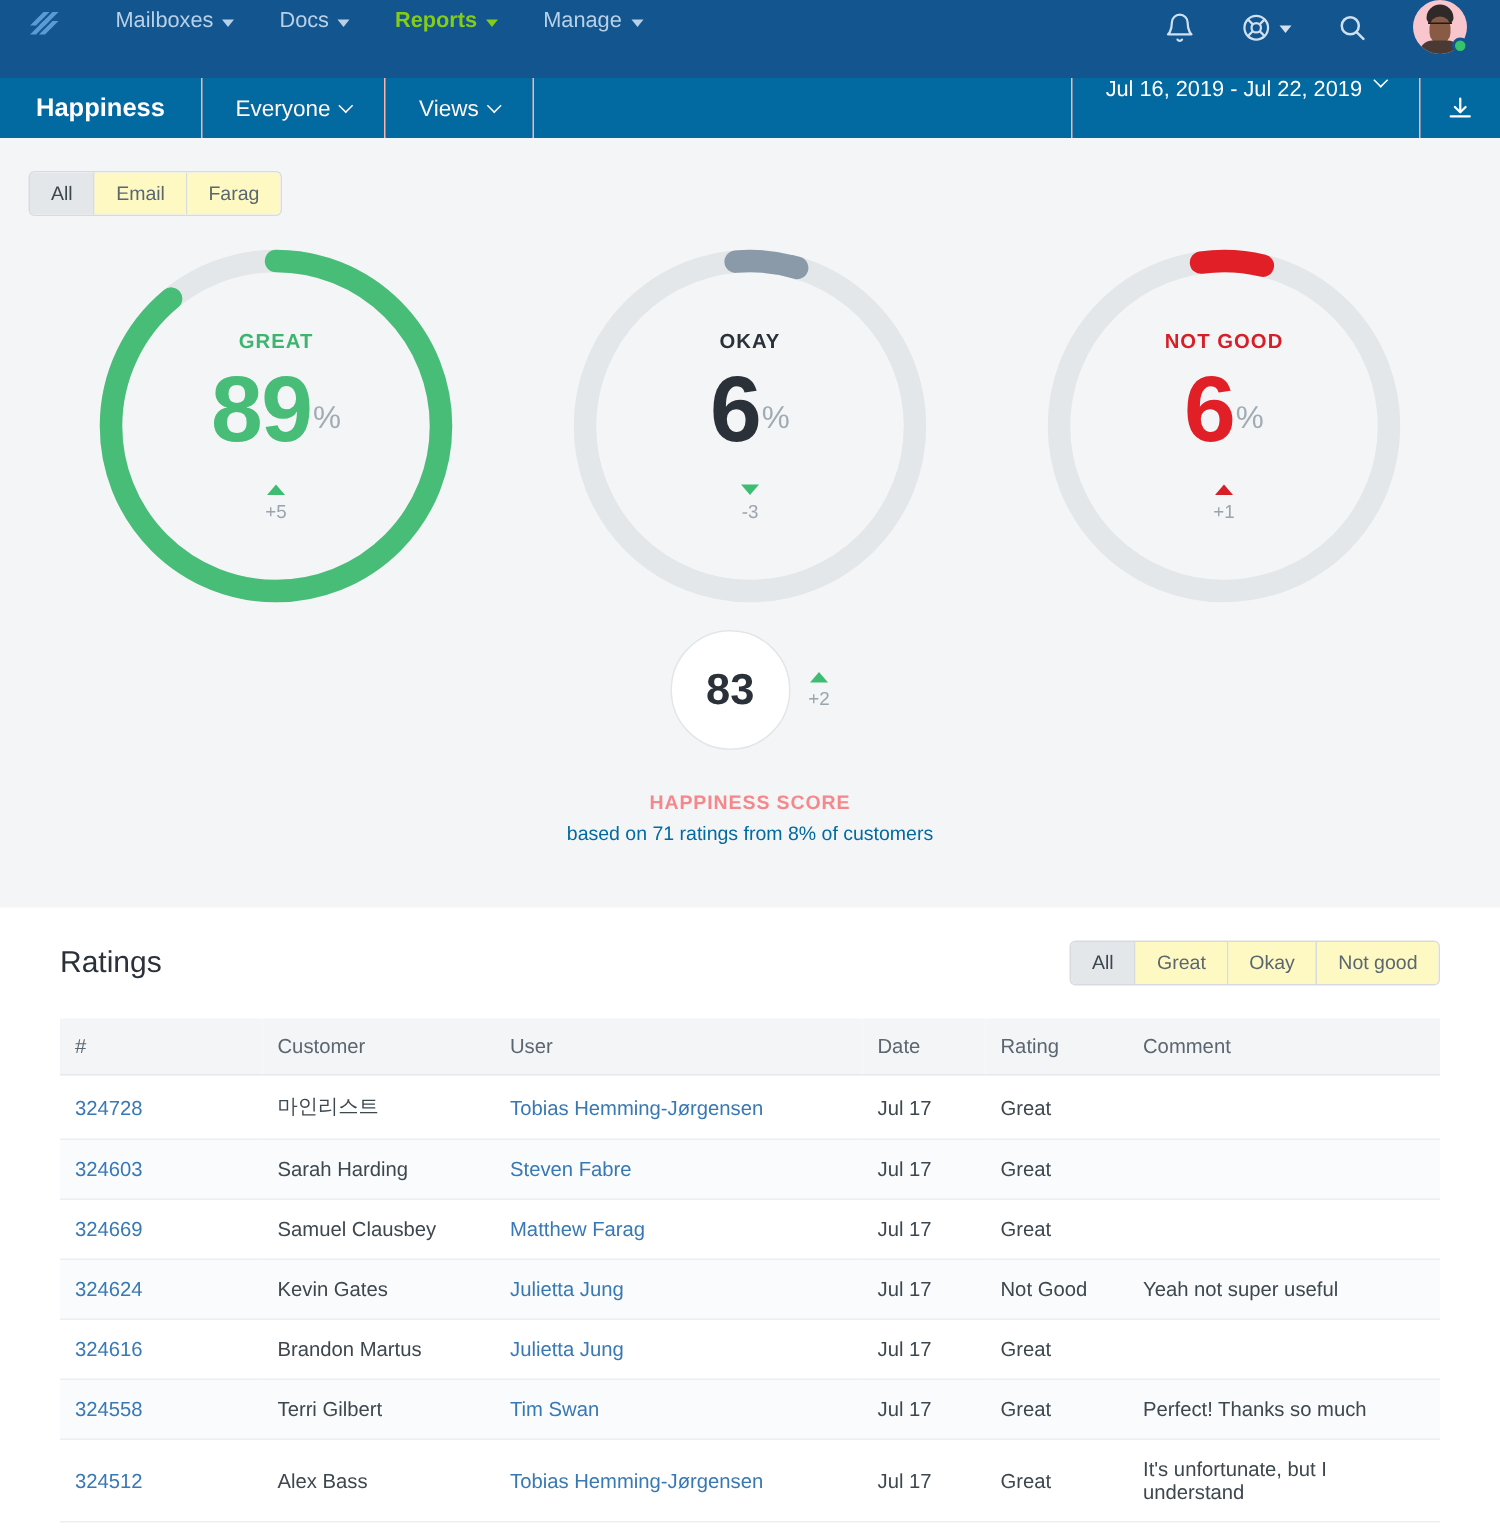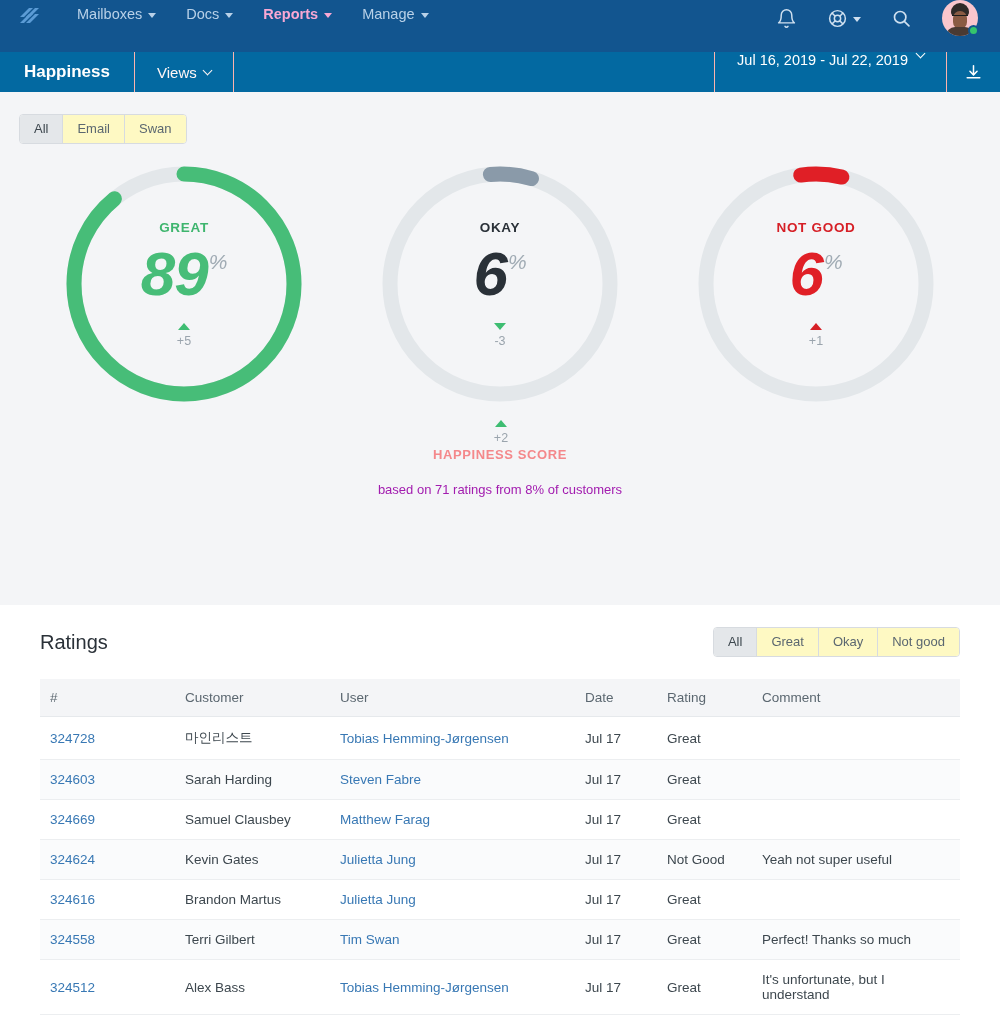--- a/index.html
+++ b/index.html
@@ -29,21 +29,21 @@
   }
   .nav-items { display: flex; align-items: center; gap: 0px; }
   .nav-item {
     color: #b8d1e8;
     font-size: 14.5px;
     padding: 6px 15px;
     cursor: pointer;
     display: flex; align-items: center; gap: 6px;
     white-space: nowrap;
   }
-  .nav-item.active { color: #f9a8d4; font-weight: bold; }
+  .nav-item.active { color: #84cc16; font-weight: bold; }
   .caret {
     display: inline-block;
     width: 0; height: 0;
     border-left: 4px solid transparent;
     border-right: 4px solid transparent;
     border-top: 5px solid currentColor;
     position: relative; top: 1px;
   }
   .nav-right {
     margin-left: auto;
@@ -173,24 +173,23 @@
     display: flex; flex-direction: column;
     align-items: center; justify-content: center;
   }
   .donut-label {
     font-size: 13.5px;
     font-weight: bold;
     letter-spacing: 0.7px;
     margin-bottom: 2px;
   }
   .donut-value {
-    display: flex; align-items: flex-start;
+    display: flex; align-items: center;
     line-height: 1;
     margin-top: 6px;
-    font-style: italic;
   }
   .donut-num {
     font-size: 62px;
     font-weight: bold;
     letter-spacing: -1px;
   }
   .donut-pct {
     font-size: 21px;
     color: #a0abb4;
     font-weight: normal;
@@ -231,29 +230,29 @@
     border: 1px solid #e3e6e9;
     display: flex; align-items: center; justify-content: center;
     font-size: 29px; font-weight: bold; color: #2a3138;
   }
   .score-delta {
     display: flex; flex-direction: column; align-items: center;
     color: #3ebd72;
     margin-left: 2px;
   }
   .score-title {
-    margin-top: 2px;
+    margin-top: 27px;
     color: #f4888b;
     font-size: 13px;
     font-weight: bold;
     letter-spacing: 0.6px;
   }
   .score-sub {
-    margin-top: 20px;
-    color: #a21caf;
+    margin-top: 6px;
+    color: #0369a1;
     font-size: 13px;
   }
 
   
   .ratings-wrap {
     background: #ffffff;
     padding: 0 40px;
   }
   .ratings-head {
     display: flex; align-items: center;
@@ -363,20 +362,24 @@
         <div class="shirt"></div>
       </div>
       <div class="online-dot"></div>
     </div>
   </div>
 </div>
 
 <div class="subnav">
   <div class="subnav-title">Happiness</div>
   <div class="subnav-item">
+    <span>Everyone</span>
+    <span class="thin-caret"></span>
+  </div>
+  <div class="subnav-item">
     <span>Views</span>
     <span class="thin-caret"></span>
   </div>
   <div class="subnav-spacer"></div>
   <div class="subnav-date">
     <span>Jul 16, 2019 - Jul 22, 2019</span>
     <span class="thin-caret"></span>
   </div>
   <div class="subnav-dl">
     <svg width="19" height="19" viewBox="0 0 24 24" fill="none" stroke="#ffffff" stroke-width="1.9" stroke-linecap="round" stroke-linejoin="round">
@@ -385,21 +388,21 @@
       <path d="M4 18.5h16"></path>
     </svg>
   </div>
 </div>
 
 <div class="stats-panel">
 
   <div class="seg-group">
     <div class="seg-btn active">All</div>
     <div class="seg-btn">Email</div>
-    <div class="seg-btn">Swan</div>
+    <div class="seg-btn">Farag</div>
   </div>
 
   <div class="donuts">
 
     <div class="donut">
       <svg width="248" height="248" viewBox="0 0 248 248">
         <circle cx="124" cy="124" r="110" fill="none" stroke="#e3e7ea" stroke-width="15"></circle>
         <circle id="arc-great" cx="124" cy="124" r="110" fill="none" stroke="#47bd78" stroke-width="15" stroke-linecap="round" transform="rotate(-90 124 124)" stroke-dasharray="615.1238415728816 76.02654221687294"></circle>
       </svg>
       <div class="donut-center">
@@ -447,20 +450,21 @@
         <div class="donut-delta">
           <span class="tri-up" style="color:#d61f26"></span>
           <span class="delta-text">+1</span>
         </div>
       </div>
     </div>
   </div>
 
   <div class="score-block">
     <div class="score-row">
+      <div class="score-circle">83</div>
       <div class="score-delta">
         <span class="tri-up"></span>
         <span class="delta-text">+2</span>
       </div>
     </div>
     <div class="score-title">HAPPINESS SCORE</div>
     <div class="score-sub">based on 71 ratings from 8% of customers</div>
   </div>
 </div>
 

